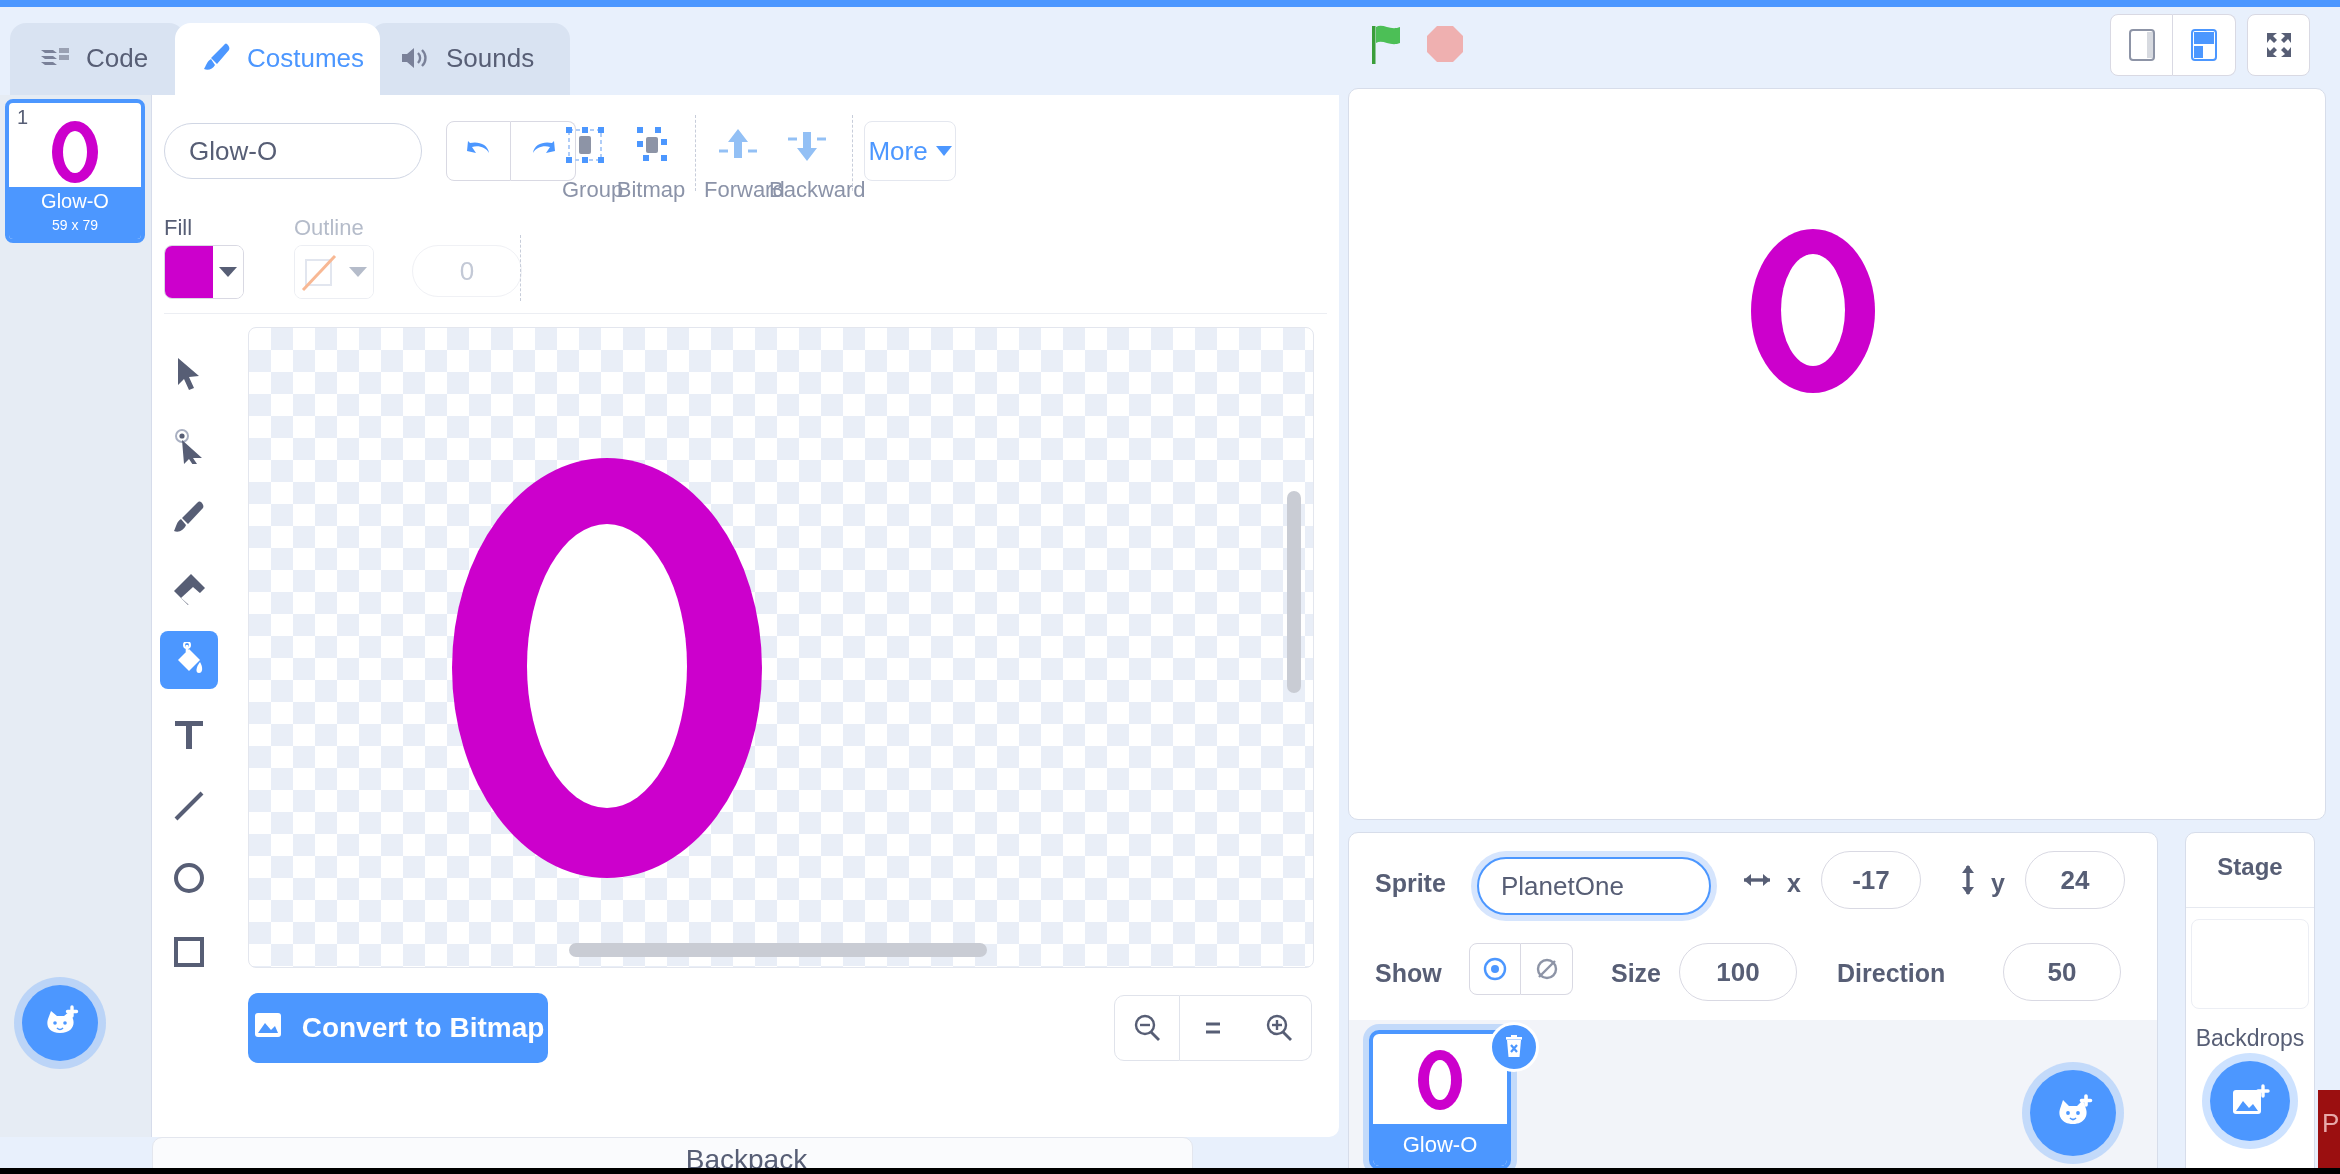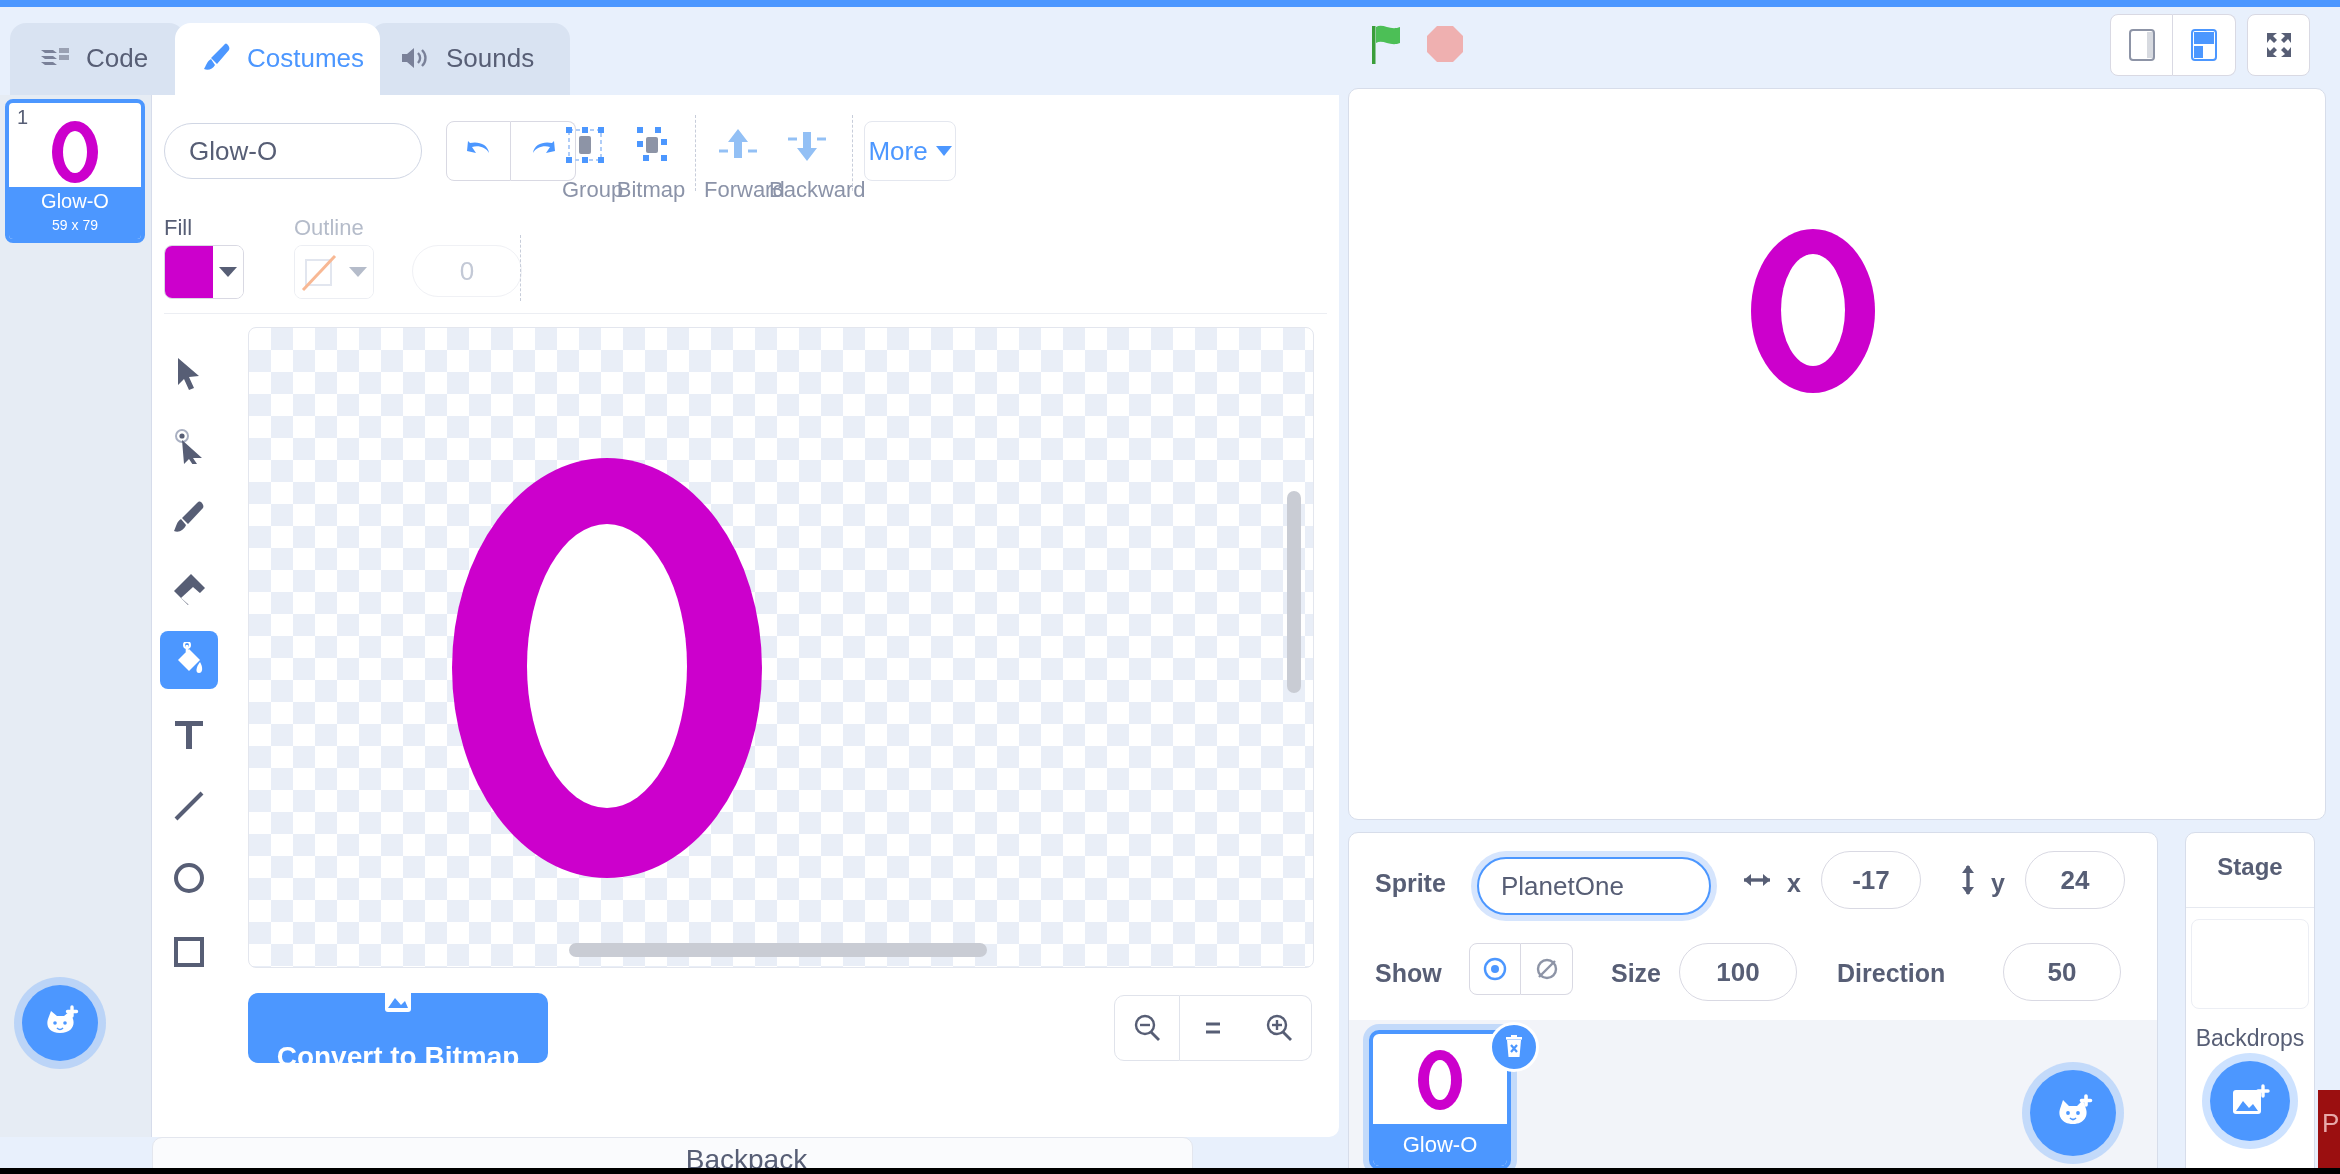--- a/index.html
+++ b/index.html
@@ -169,21 +169,21 @@
   }
   .sb-h {
     position: absolute; left: 320px; bottom: 10px; width: 418px; height: 14px;
     background: #c9ccd4; border-radius: 7px; cursor: pointer;
   }
 
   .bitmap-btn {
     position: absolute; left: 96px; top: 898px; width: 300px; height: 70px;
     background: #4c97ff; color: #fff; border-radius: 10px;
     display: flex; align-items: center; justify-content: center; gap: 18px;
-    font-size: 28px; font-weight: bold; cursor: pointer; flex-direction: column;
+    font-size: 28px; font-weight: bold; cursor: pointer;
   }
   .zoom-group { position: absolute; left: 962px; top: 900px; display: flex; }
   .zg-btn {
     width: 66px; height: 66px; background: #fff; border: 1px solid #e0e3eb;
     display: flex; align-items: center; justify-content: center; cursor: pointer;
   }
   .zg-btn:first-child { border-radius: 10px 0 0 10px; }
   .zg-btn:last-child  { border-radius: 0 10px 10px 0; border-left: none; }
   .zg-btn:nth-child(2){ border-left: none; border-right: none; }
 

